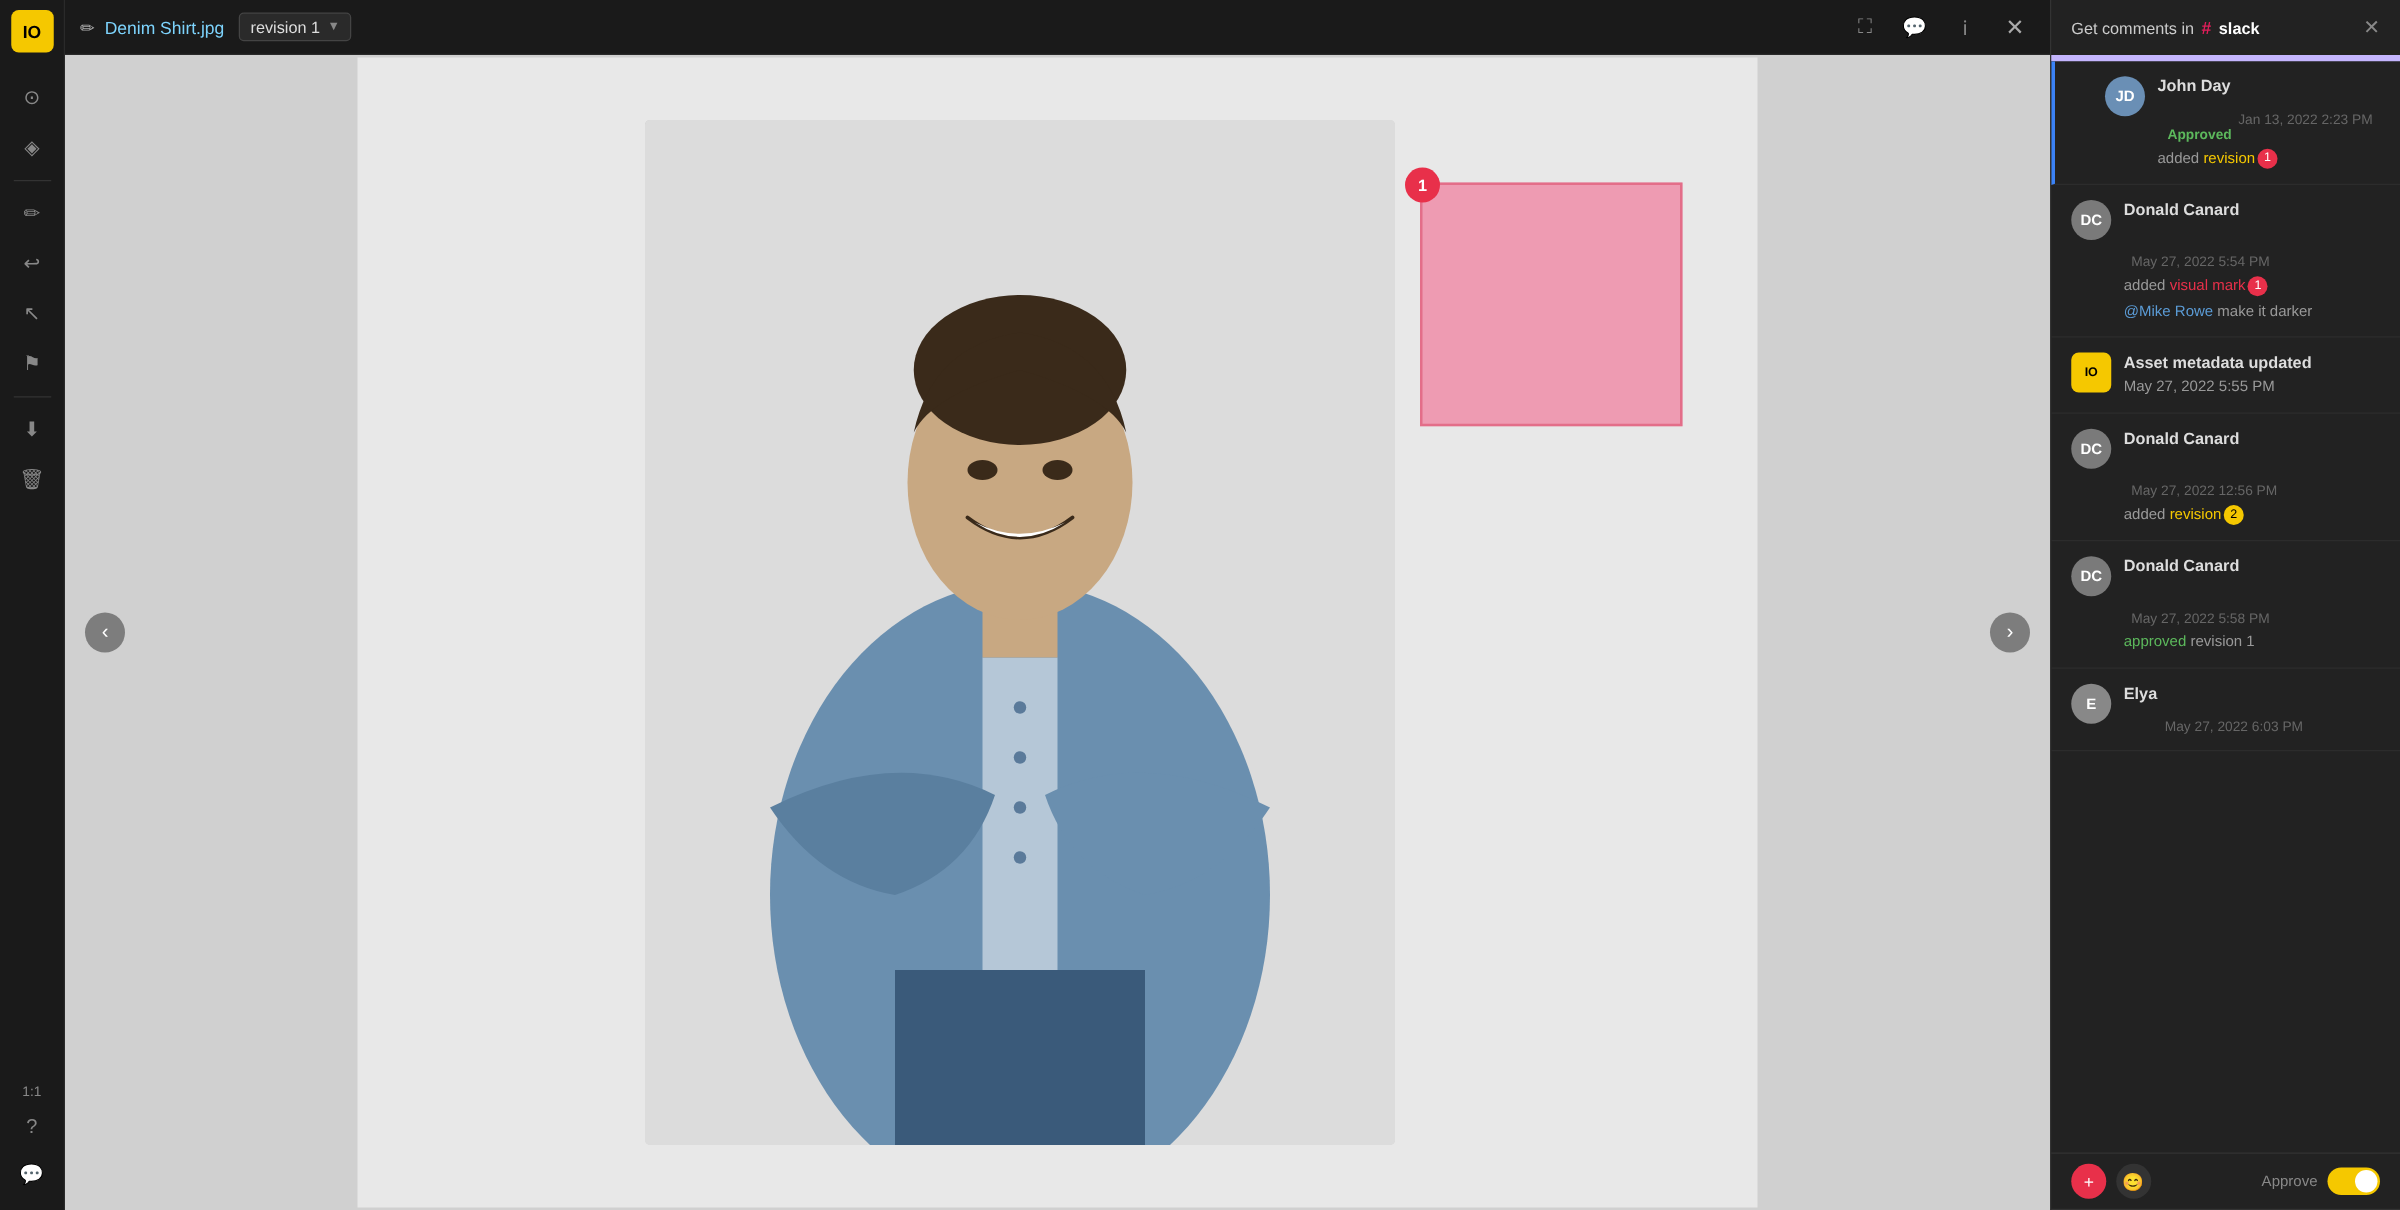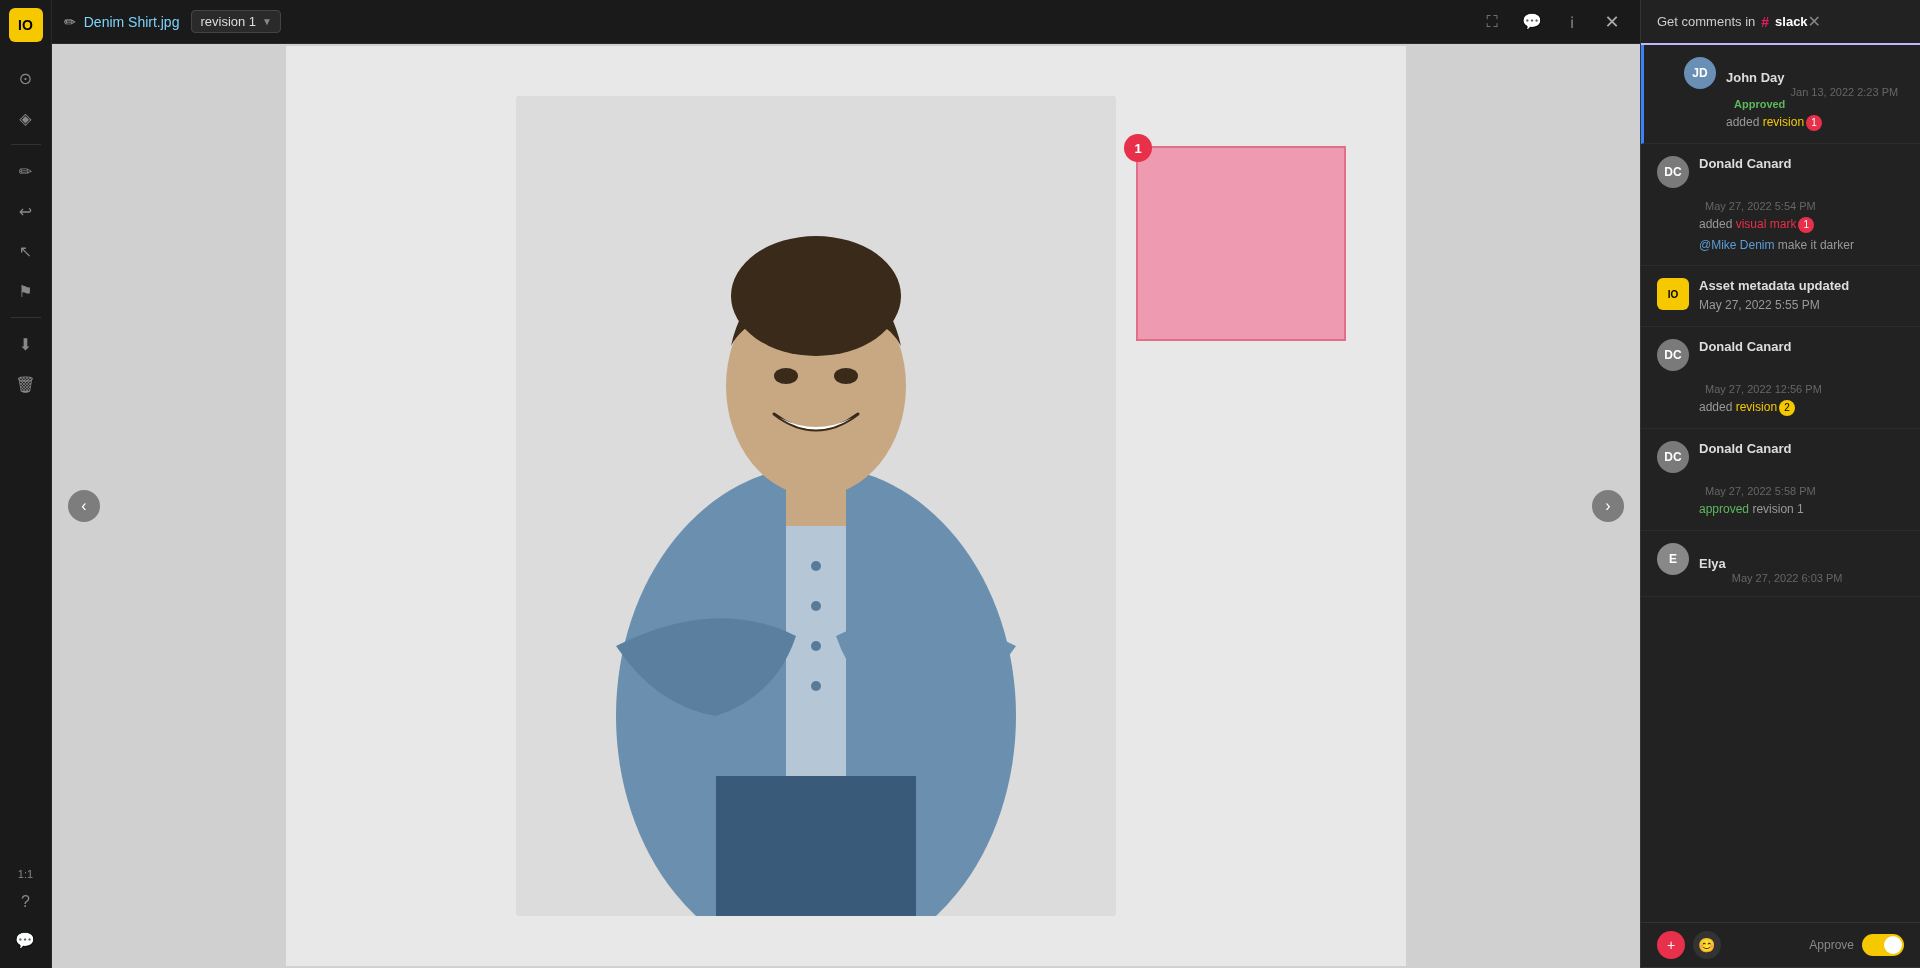--- a/index.html
+++ b/index.html
@@ -154,23 +154,24 @@
       width: 280px;
       background: #222;
       display: flex;
       flex-direction: column;
       border-left: 1px solid #333;
       flex-shrink: 0;
     }
 
     .panel-header {
       padding: 12px 16px;
-      border-bottom: 2px solid #c4b5fd;
-      display: flex;
-      align-items: center;
+      border-bottom: 5px solid #c4b5fd;
+      display: flex;
+      align-items: center;
+      justify-content: space-between;
       flex-shrink: 0;
     }
     .panel-title {
       font-size: 13px;
       color: #ccc;
       display: flex;
       align-items: center;
       gap: 6px;
     }
     .panel-close {
@@ -236,21 +237,21 @@
       display: inline-flex; align-items: center; justify-content: center;
       width: 16px; height: 16px;
       background: #f5c800;
       border-radius: 50%;
       font-size: 10px;
       color: #000;
       margin-left: 2px;
       vertical-align: middle;
     }
 
-    .activity-item-meta { display: flex; align-items: center; flex-wrap: wrap; }
+    .activity-item-meta { display: flex; align-items: flex-start; flex-wrap: wrap; }
 
     
     .panel-bottom {
       border-top: 1px solid #333;
       flex-shrink: 0;
     }
     .reaction-bar {
       display: flex;
       align-items: center;
       padding: 8px 16px;
@@ -441,21 +442,21 @@
       <div class="avatar avatar-dc">DC</div>
       <div class="activity-body">
         <div class="activity-item-meta">
           <span class="activity-name">Donald Canard</span>
           <span class="activity-time">May 27, 2022 5:54 PM</span>
         </div>
         <div class="activity-text">
           added <span class="highlight-red">visual mark</span><span class="badge-inline">1</span>
         </div>
         <div class="activity-text">
-          <span class="mention">@Mike Denim</span> make it darker
+          <span class="mention">@Mike Rowe</span> make it darker
         </div>
       </div>
     </div>
 
     <div class="activity-item">
       <div class="avatar avatar-sys" style="width:32px;height:32px;border-radius:6px;">IO</div>
       <div class="activity-body">
         <div class="activity-item-meta">
           <span class="activity-name">Asset metadata updated</span>
         </div>

